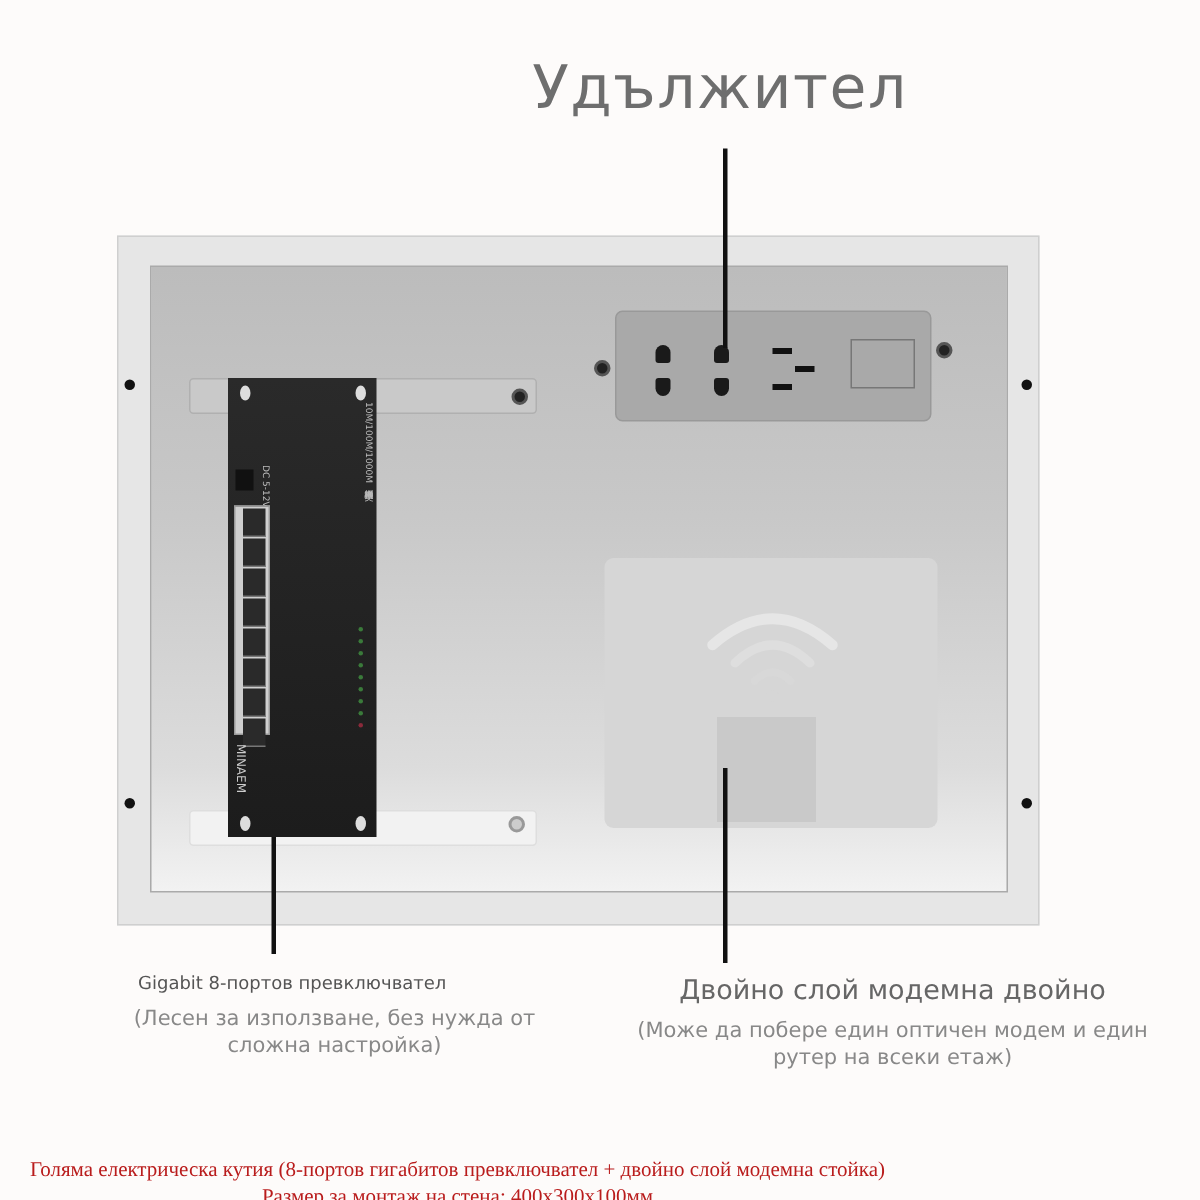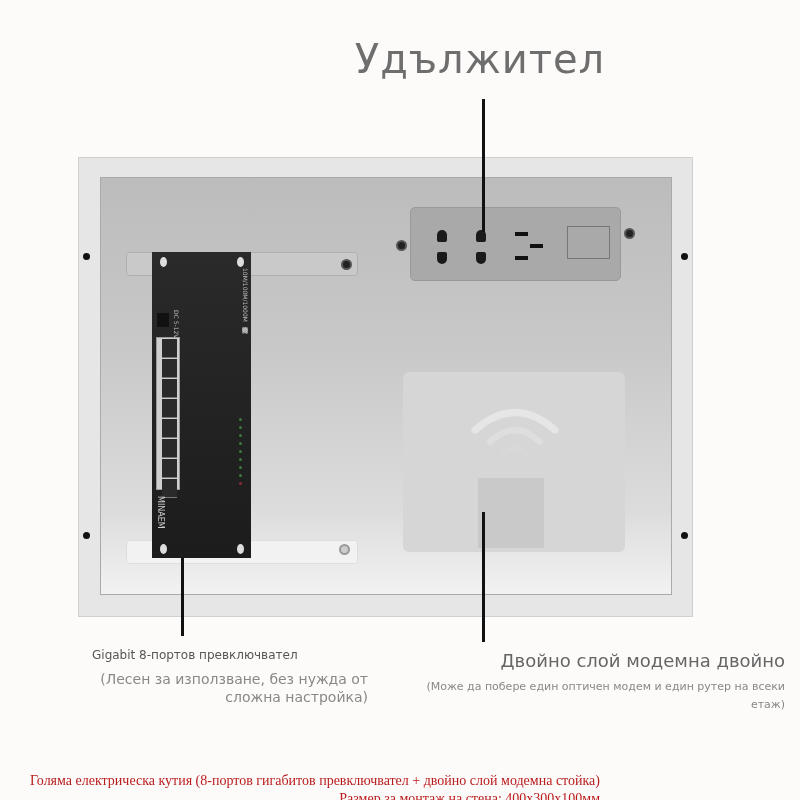--- a/index.html
+++ b/index.html
@@ -17,25 +17,25 @@
   .ports{left:156px;top:337px;width:24px;height:153px;background:#cfcfcf;border:1px solid #999;box-sizing:border-box;}
   .port{height:18px;border-bottom:1px solid #777;background:#2a2a2a;margin:1px 2px 0 5px;}
   .led{width:3px;height:3px;border-radius:50%;background:#3a7a3a;}
   .vtext{writing-mode:vertical-rl;color:#bbb;font-size:6px;}
   .outlet{left:410px;top:207px;width:211px;height:74px;background:#a9a9a9;border:1px solid #999;border-radius:5px;box-sizing:border-box;}
   .slot{width:10px;height:12px;background:#1a1a1a;border-radius:5px 5px 2px 2px;}
   .modem{left:403px;top:372px;width:222px;height:180px;background:#d6d6d6;border-radius:6px;}
   .modem-cut{left:478px;top:478px;width:66px;height:70px;background:#c9c9c9;}
   .wifi{left:470px;top:400px;width:90px;height:70px;}
   .line{background:#111;width:3px;}
-  .lbl{text-align:right;}
+  .lbl{text-align:center;}
   .l1{left:92px;top:648px;font-size:12px;color:#555;}
   .l2{left:78px;top:670px;width:290px;font-size:14px;color:#888;line-height:18px;}
   .l3{left:405px;top:650px;width:380px;font-size:18px;color:#666;}
-  .l4{left:405px;top:678px;width:380px;font-size:11px;color:#888;line-height:18px;}
+  .l4{left:405px;top:678px;width:380px;font-size:14px;color:#888;line-height:18px;}
   .l5{left:10px;top:772px;width:590px;font-size:14px;color:#b91c1c;line-height:18px;font-family:Liberation Serif, serif;}
 </style>
 </head>
 <body>
 
 <div class="abs title" style="left:0;width:960px;">Удължител</div>
 
 <div class="abs box-outer"></div>
 <div class="abs box-inner"></div>
 

